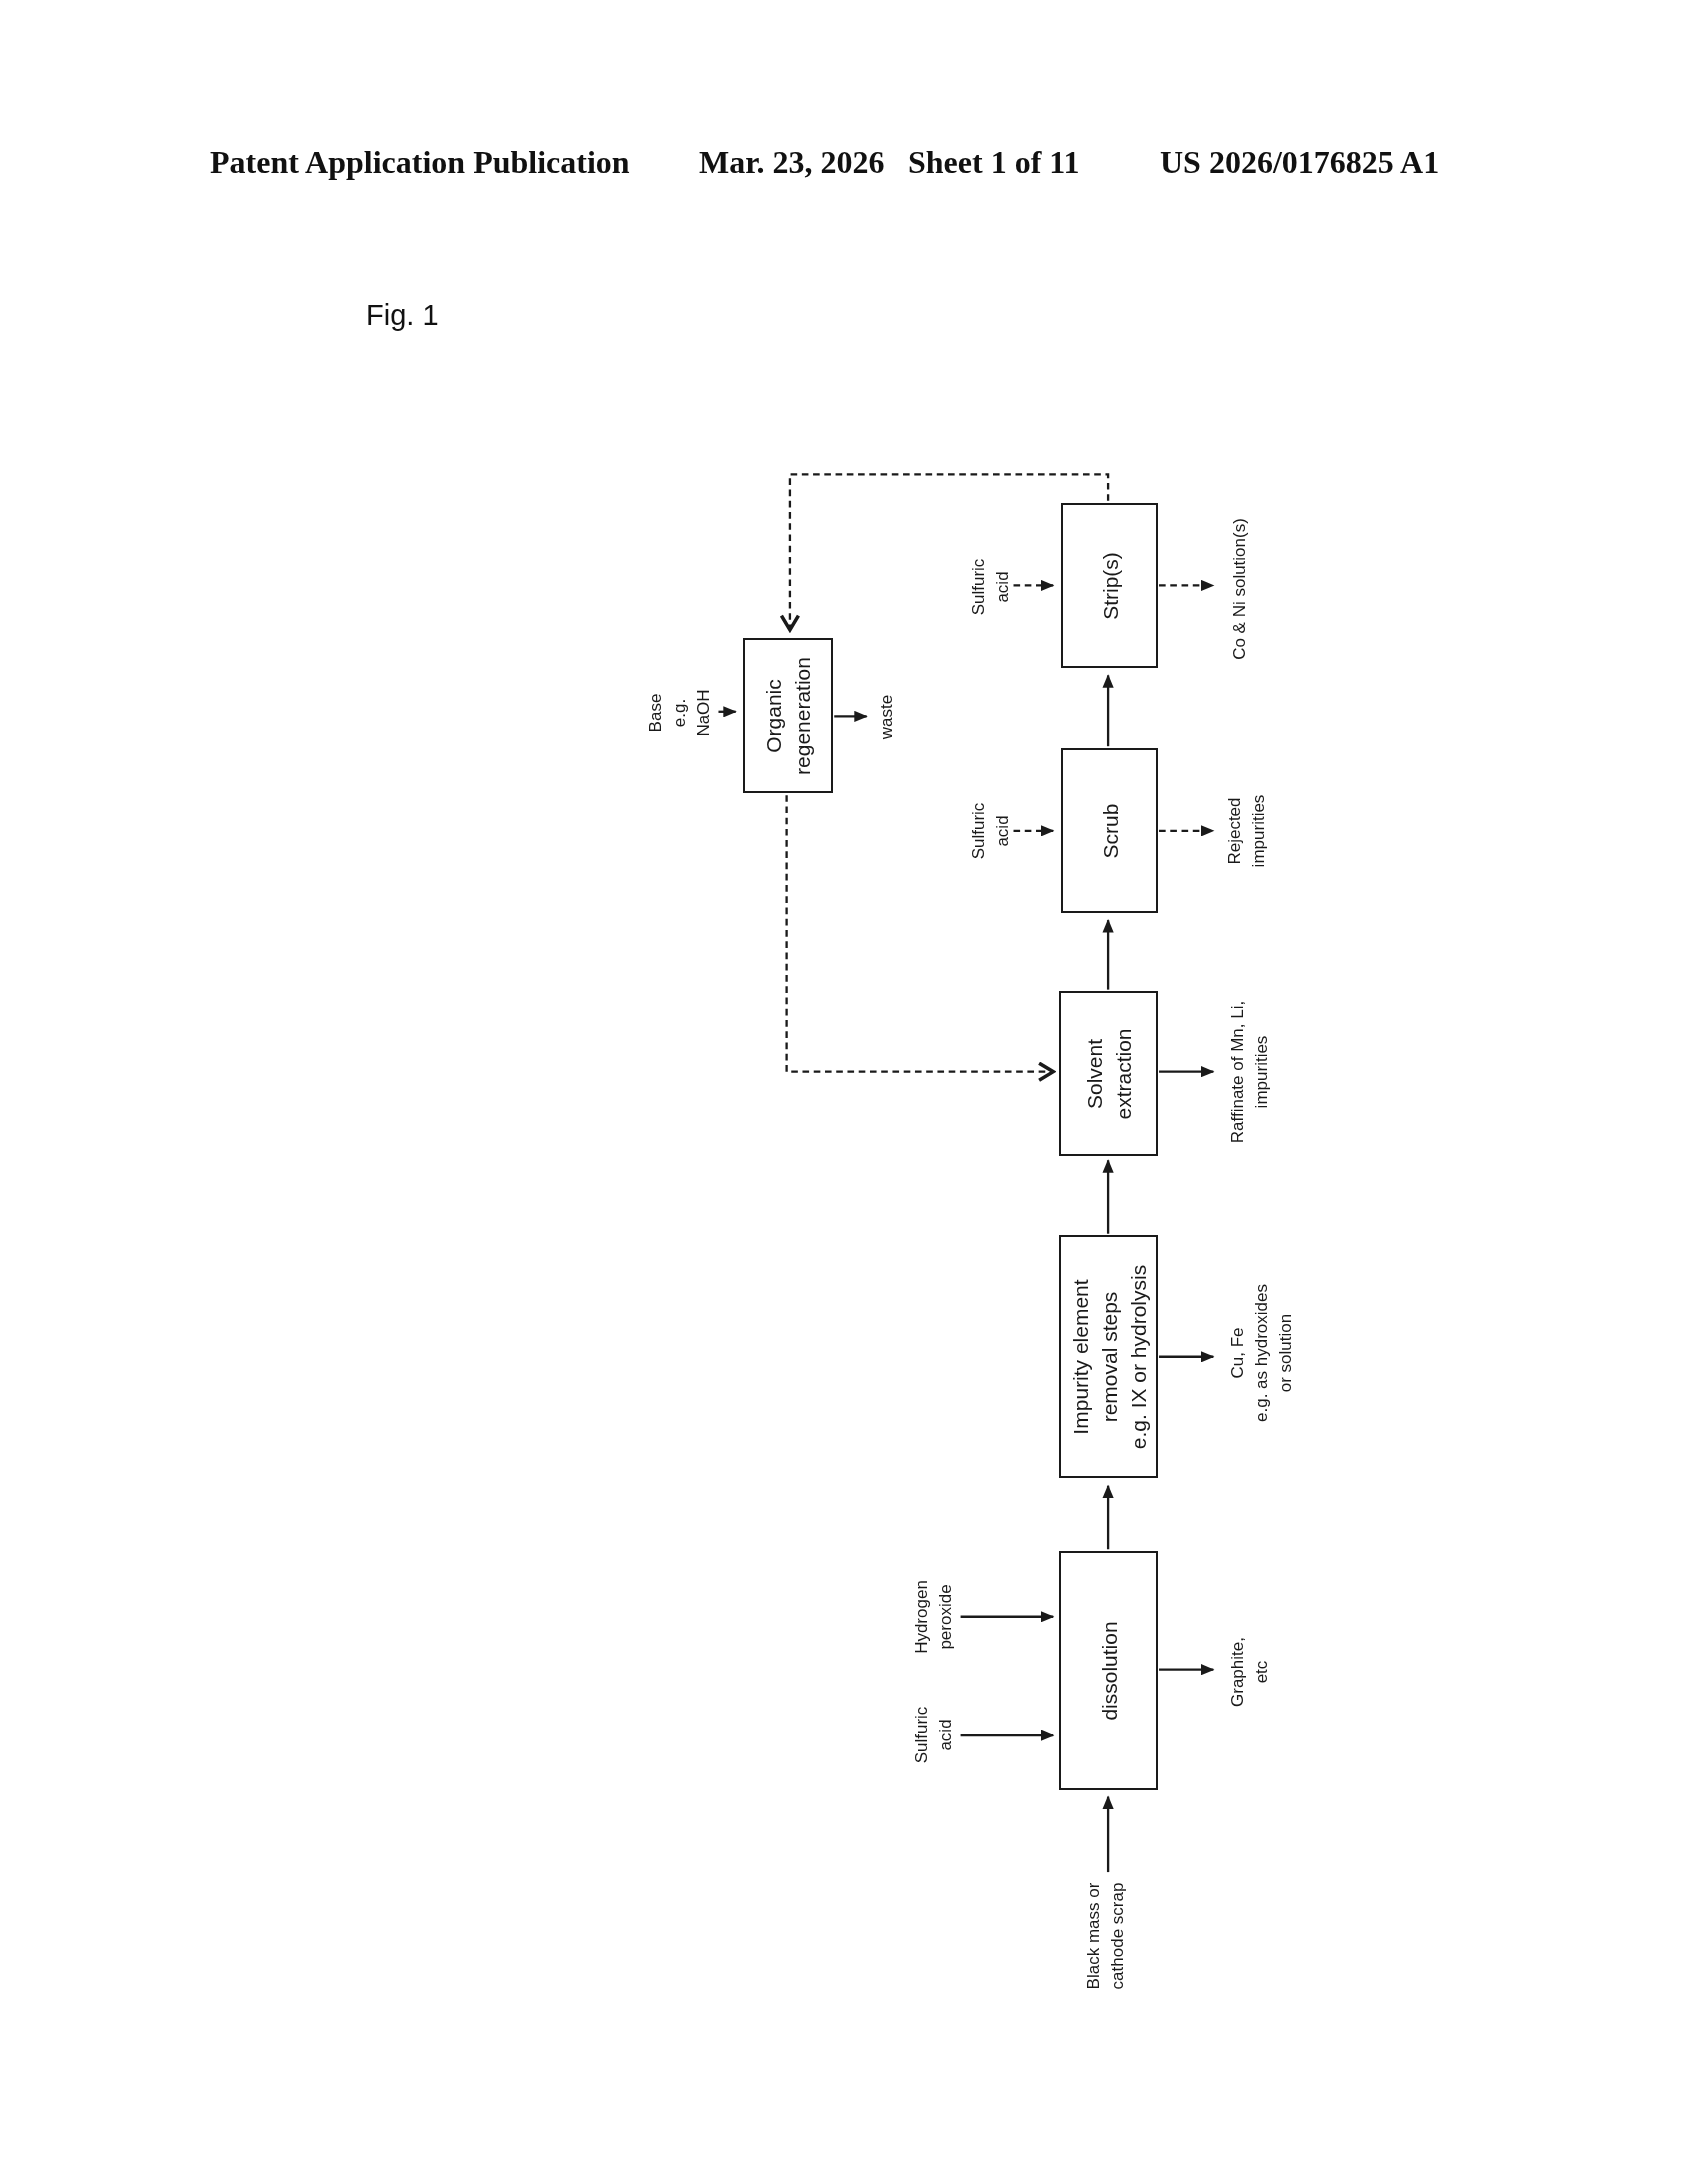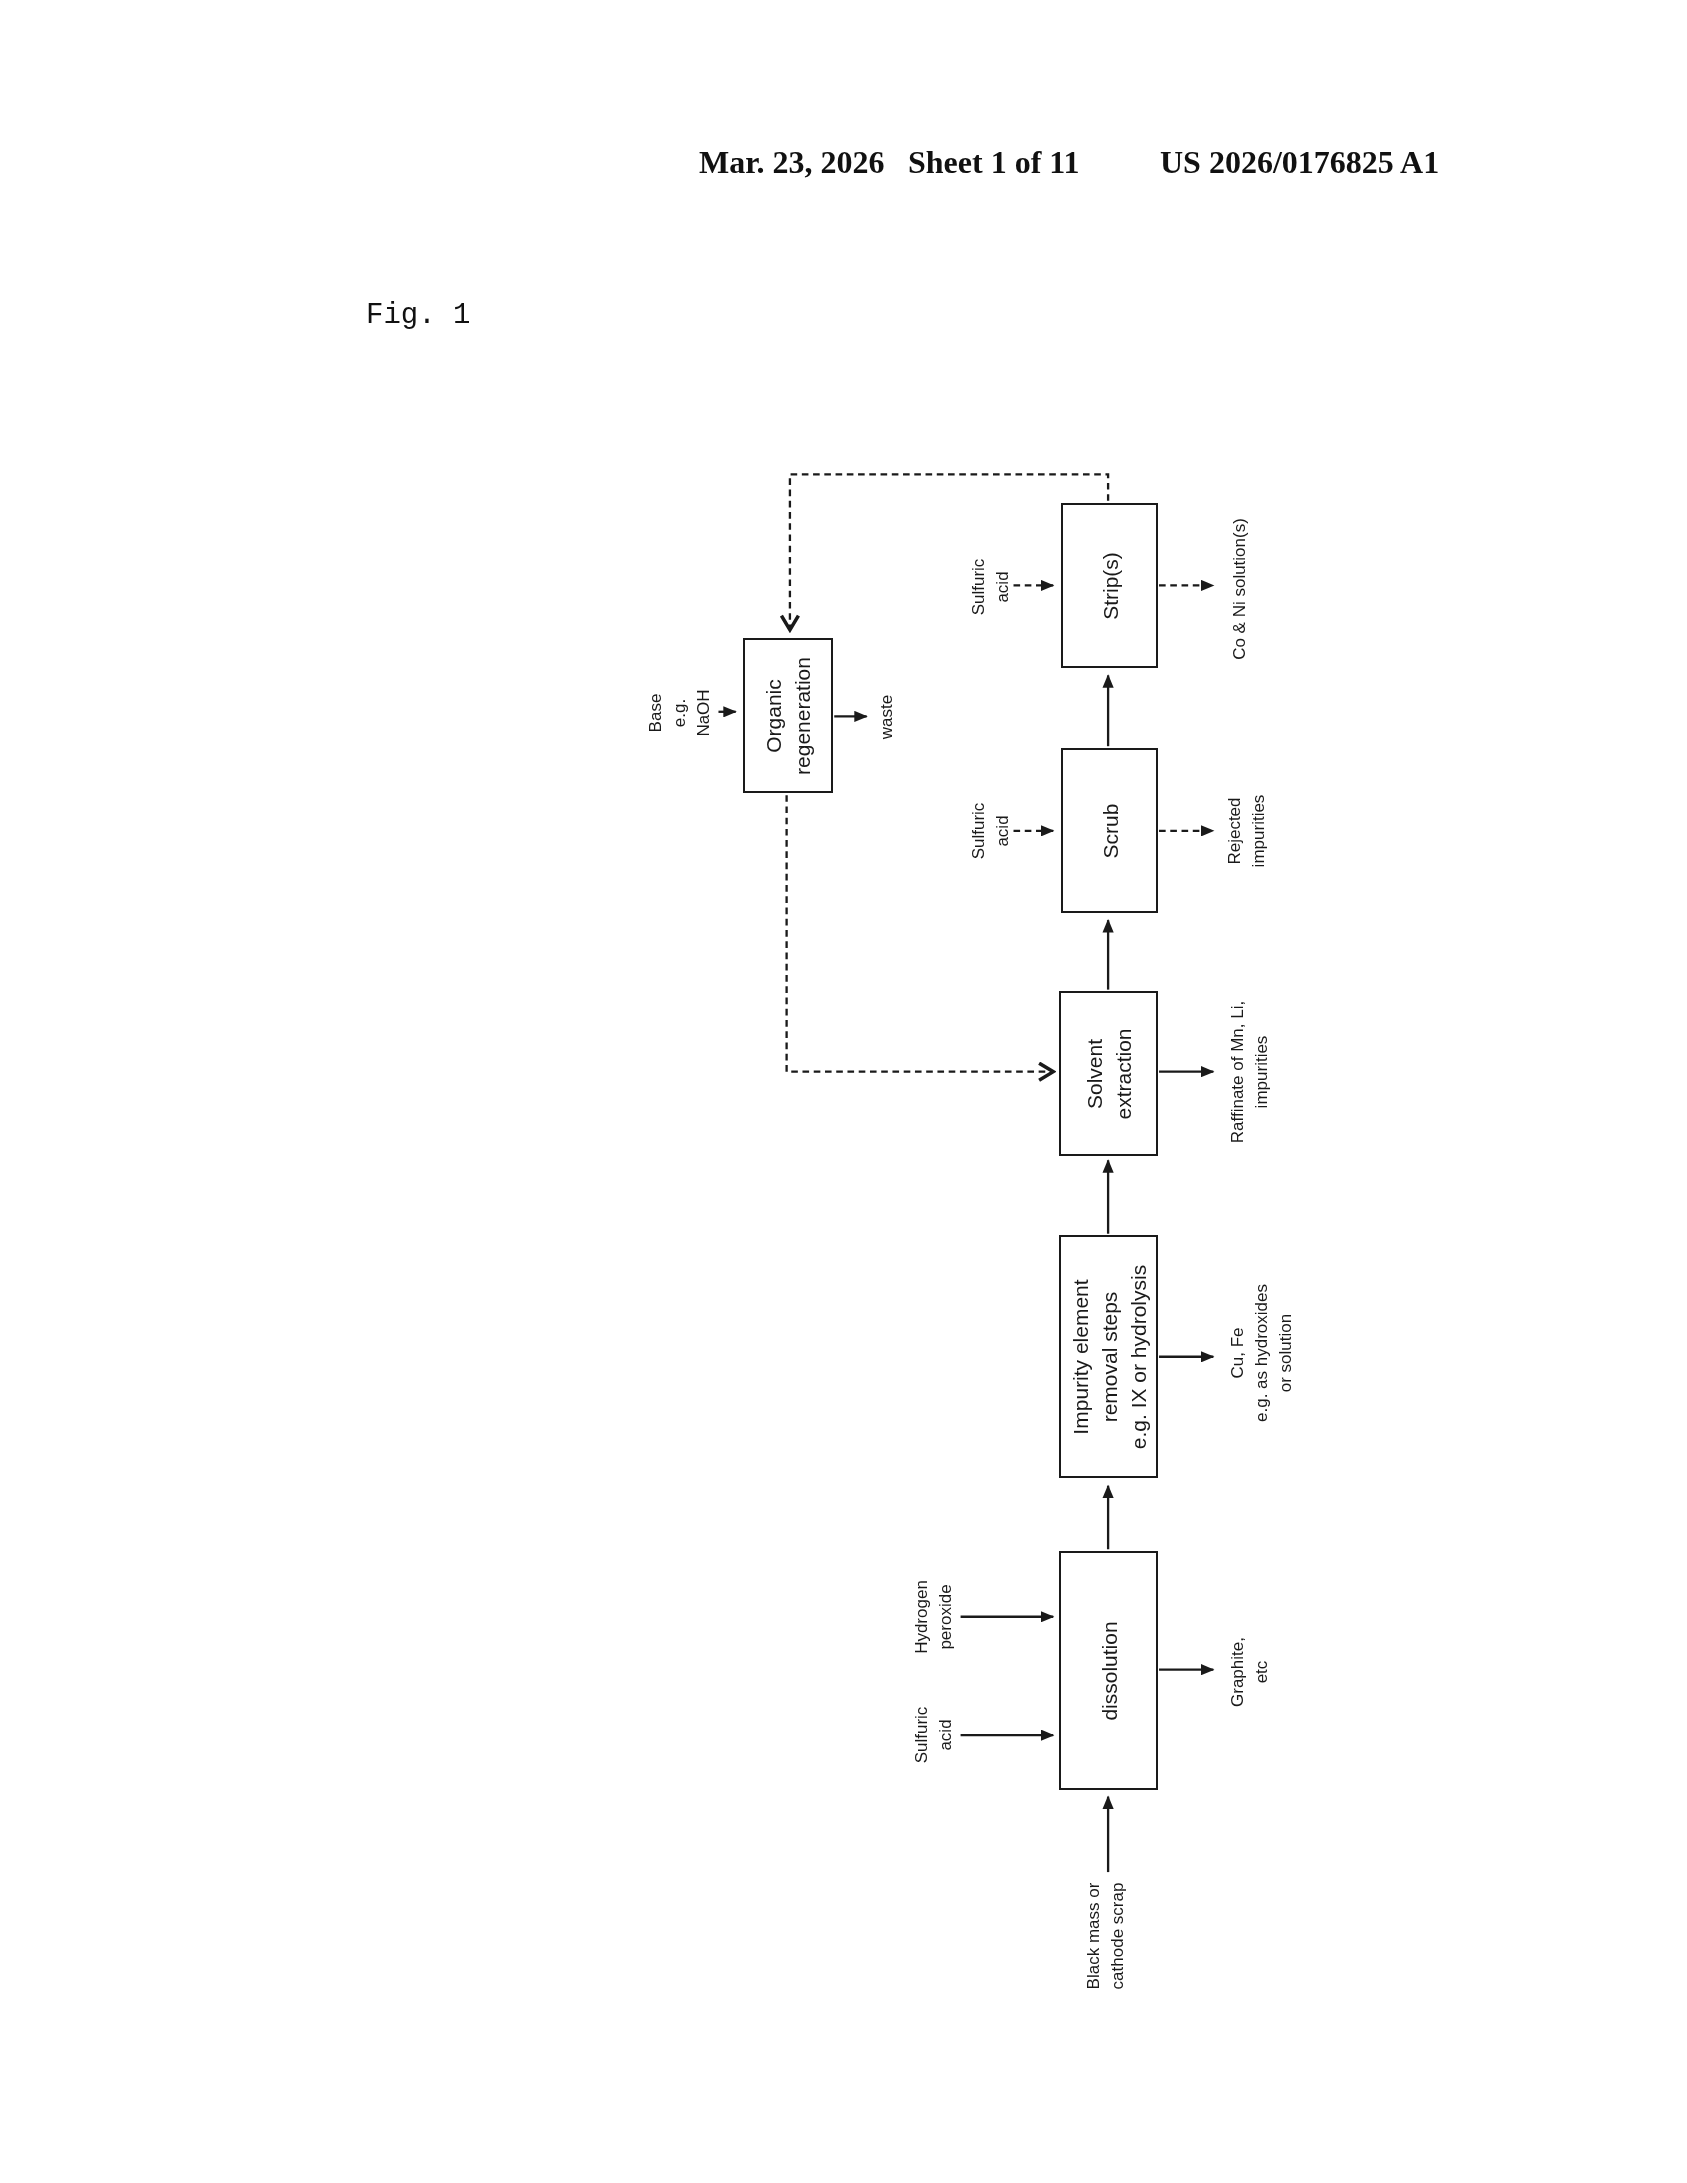--- a/index.html
+++ b/index.html
@@ -2,38 +2,39 @@
 <html style="font-size:10.6px"><head>
 <meta charset="utf-8">
 <style>
   html,body{margin:0;padding:0;background:#ffffff;}
   #page{position:relative;width:1687px;height:2183px;background:#ffffff;overflow:hidden;
         font-family:"Liberation Sans", sans-serif;color:#1a1a1a;}
   
   .hdr{position:absolute;top:144px;font-family:"Liberation Serif", serif;font-weight:bold;
        font-size:32px;white-space:nowrap;color:#111;}
   
-  #fig-label{position:absolute;left:366px;top:299px;font-size:29px;color:#111;font-family:Liberation Mono, monospace;}
+  #fig-label{position:absolute;left:366px;top:299px;font-size:29px;color:#111;}
   
   #diagram{position:absolute;left:0;top:0;width:1687px;height:2183px;}
   #flow-svg{position:absolute;left:0;top:0;}
   .box{position:absolute;border:2.6px solid #1a1a1a;background:#ffffff;box-sizing:border-box;}
   .box .rot{position:absolute;left:50%;top:50%;transform:translate(-50%,-50%) rotate(-90deg);
             text-align:center;font-size:21px;line-height:29px;white-space:nowrap;color:#1a1a1a;}
   .vlabel{position:absolute;transform:translate(-50%,-50%) rotate(-90deg);
           text-align:center;font-size:17px;line-height:24px;white-space:nowrap;color:#1a1a1a;}
   .vlabel div, .box .rot div{white-space:nowrap;}
   .solidline{stroke:#1a1a1a;stroke-width:3.5;fill:none;}
   .dashline{stroke:#1a1a1a;stroke-width:3.5;fill:none;stroke-dasharray:10 7;}
 </style>
 </head>
 <body>
 
 <div id="page">
 
+  <div class="hdr" style="left:210px">Patent Application Publication</div>
   <div class="hdr" style="left:699px">Mar. 23, 2026</div>
   <div class="hdr" style="left:908px">Sheet 1 of 11</div>
   <div class="hdr" style="left:1160px">US 2026/0176825 A1</div>
 
   <div id="fig-label">Fig. 1</div>
 
   <div id="diagram">
 
     <svg id="flow-svg" width="1687" height="2183" viewBox="0 0 2550 3300">
       <defs>

